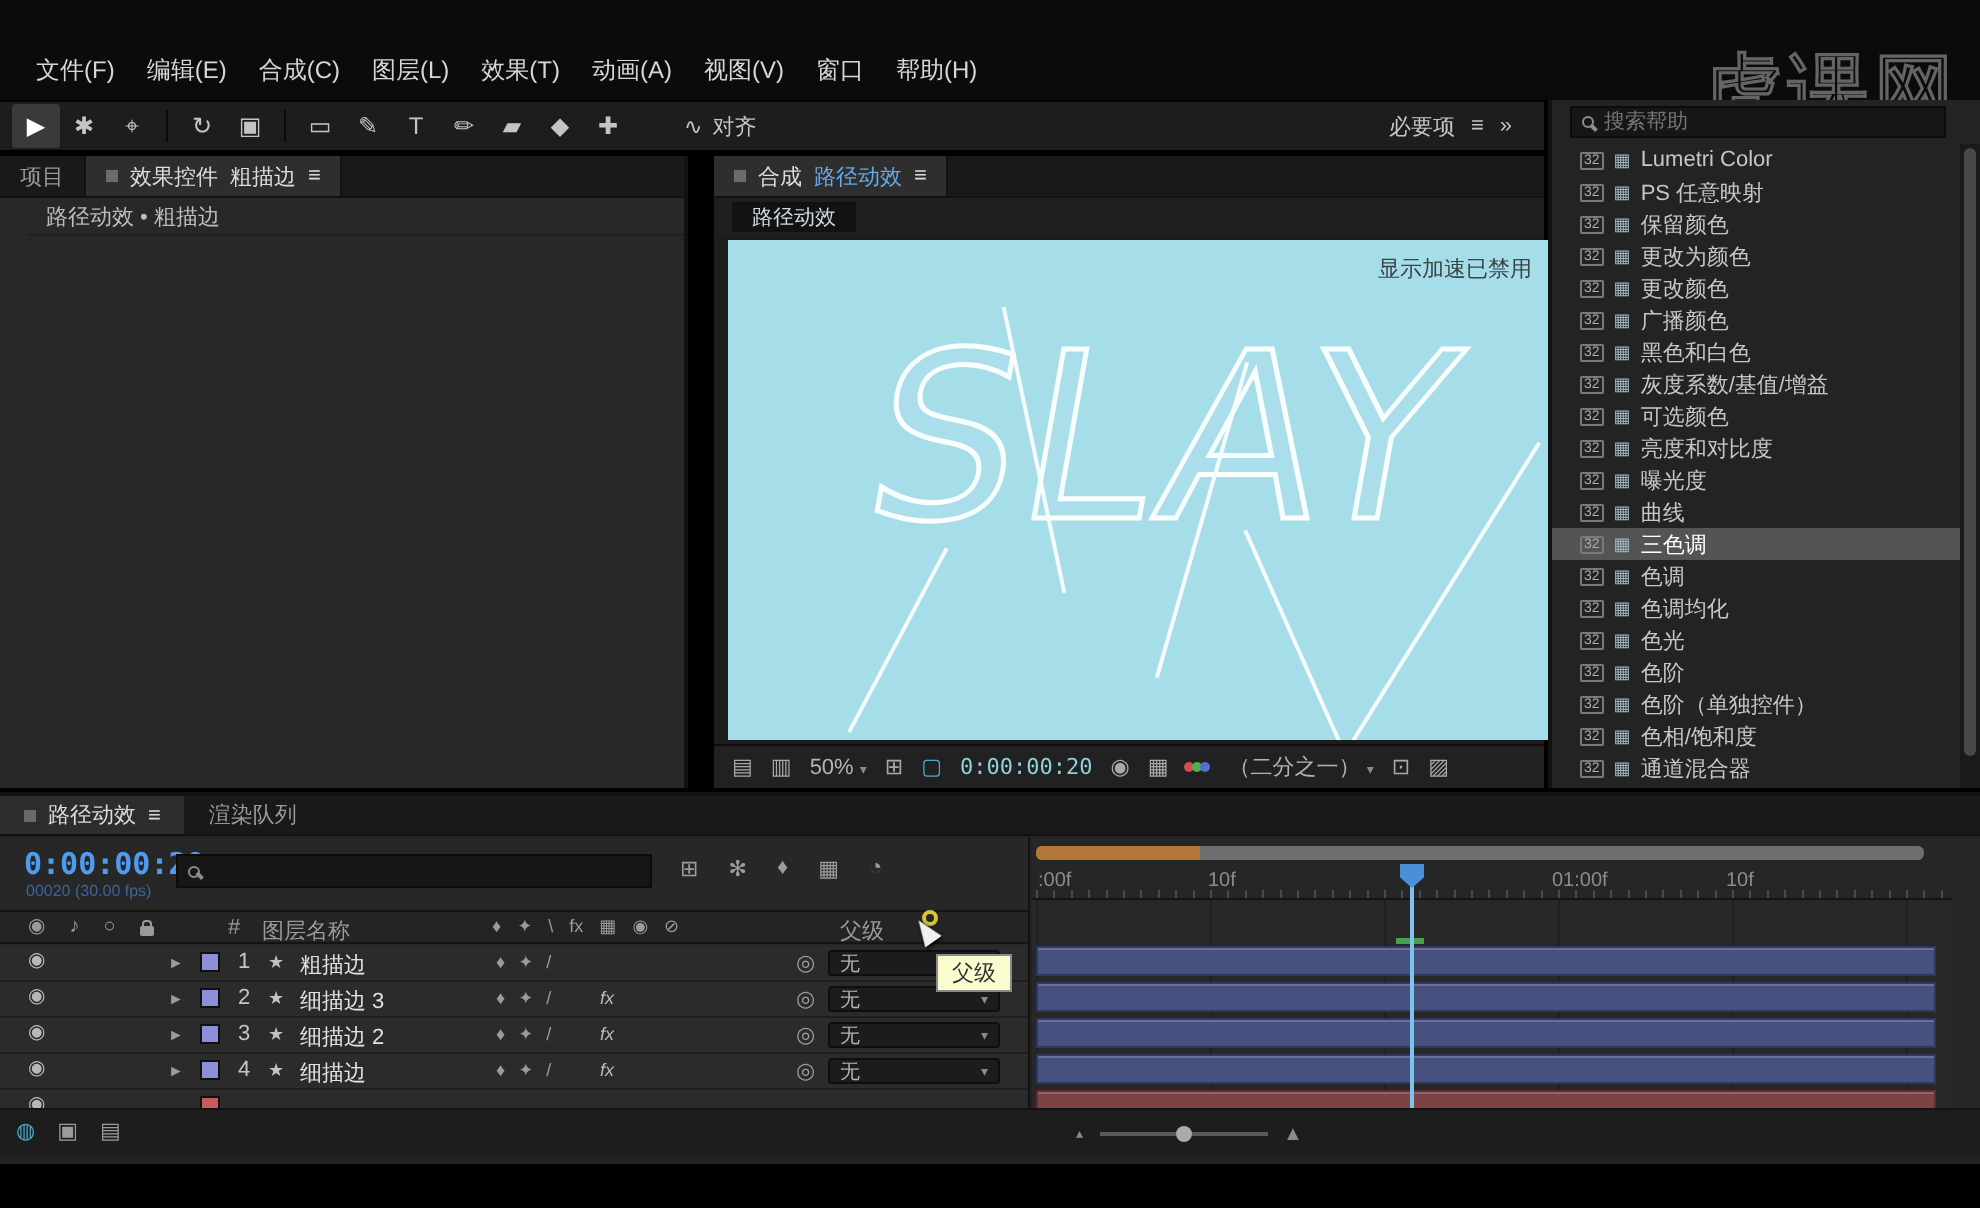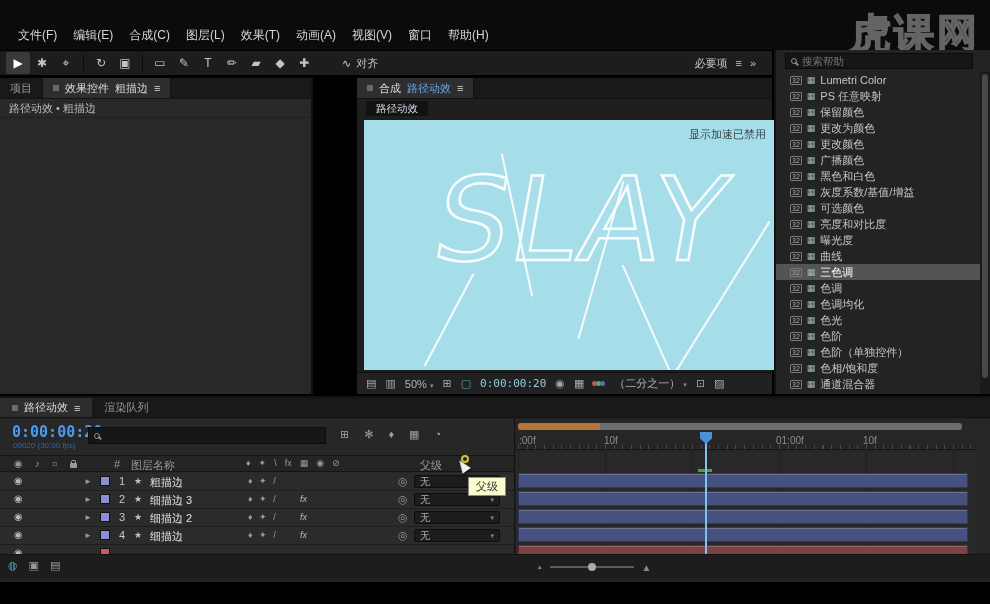--- a/index.html
+++ b/index.html
@@ -8,46 +8,46 @@
     position:relative; width:990px; height:604px; overflow:hidden;
     background:#000; color:#c8c8c8;
     font-family:"Liberation Sans","DejaVu Sans",sans-serif; font-size:11px;
     -webkit-font-smoothing:antialiased;
   }
 
   
   .menubar { position:absolute; left:0; top:0; width:100%; height:50px; background:#0b0b0b;text-align:right; }
   .menu-items { position:absolute; left:18px; bottom:6px; display:flex; gap:16px; color:#d6d6d6; font-size:12px; }
   .watermark {
-    position:absolute; right:10px; top:6px; font-size:40px; font-weight:bold; letter-spacing:3px;
+    position:absolute; right:10px; top:18px; font-size:40px; font-weight:normal; letter-spacing:3px;
     color:rgba(190,190,190,0.40);
   }
   @supports (-webkit-text-stroke: 1px #fff) {
     .watermark { color:transparent; -webkit-text-stroke:1.6px rgba(175,175,175,0.55); }
   }
 
   
   .toolbar {
     position:absolute; left:0; top:50px; width:772px; height:26px; background:#1d1d1d;
     border-top:1px solid #000; border-bottom:1px solid #000;
     display:flex; align-items:center; padding:0 6px; color:#c4c4c4;
   }
   .tool { width:24px; text-align:center; font-size:12px; line-height:22px; }
   .tool.active { background:#3a3a3a; border-radius:2px; color:#fff; }
   .tb-sep { width:1px; height:16px; background:#0a0a0a; margin:0 5px; }
   .align-group { display:flex; align-items:center; gap:5px; margin-left:26px; }
   .workspace-group { display:flex; align-items:center; gap:8px; margin-left:auto; margin-right:10px; }
 
   
-  .left-panel { position:absolute; left:0; top:78px; width:313px; height:316px; background:#282828; border-right:2px solid #121212; }
+  .left-panel { position:absolute; left:0; top:78px; width:344px; height:316px; background:#282828; border-right:2px solid #121212; }
   .panel-tabs { height:21px; background:#191919; display:flex; border-bottom:1px solid #121212; }
   .ptab { display:flex; align-items:center; gap:6px; padding:0 10px; color:#999; border-right:1px solid #121212; }
   .ptab.active { background:#2e2e2e; color:#dcdcdc; }
   .grip { width:6px; height:6px; background:#6a6a6a; display:inline-block; }
-  .breadcrumb-row { height:19px; display:flex; align-items:center; padding:0 9px; color:#bdbdbd; border-bottom:1px solid #202020; }
+  .breadcrumb-row { height:19px; display:flex; align-items:center; padding:0 9px; color:#bdbdbd; border-bottom:1px solid #202020;margin-left:14px; }
 
   
   .comp-panel { position:absolute; left:357px; top:78px; width:415px; height:316px; background:#1f1f1f; }
   .comp-name { color:#66a8e8; }
   .comp-subtab { position:absolute; left:9px; top:23px; height:15px; background:#121212; color:#cfd8e4; padding:0 10px; display:flex; align-items:center; font-size:10.5px; }
   .viewer { position:absolute; left:0; top:40px; width:415px; height:254px; background:#1d1d1d; }
   .canvas { position:absolute; left:7px; top:2px; width:436px; height:250px; background:#a5dde9; overflow:hidden; }
   .notice { position:absolute; right:34px; top:7px; color:#3c4448; font-size:11px; }
   .slay {
     position:absolute; left:0; top:42px; width:100%; text-align:center;

